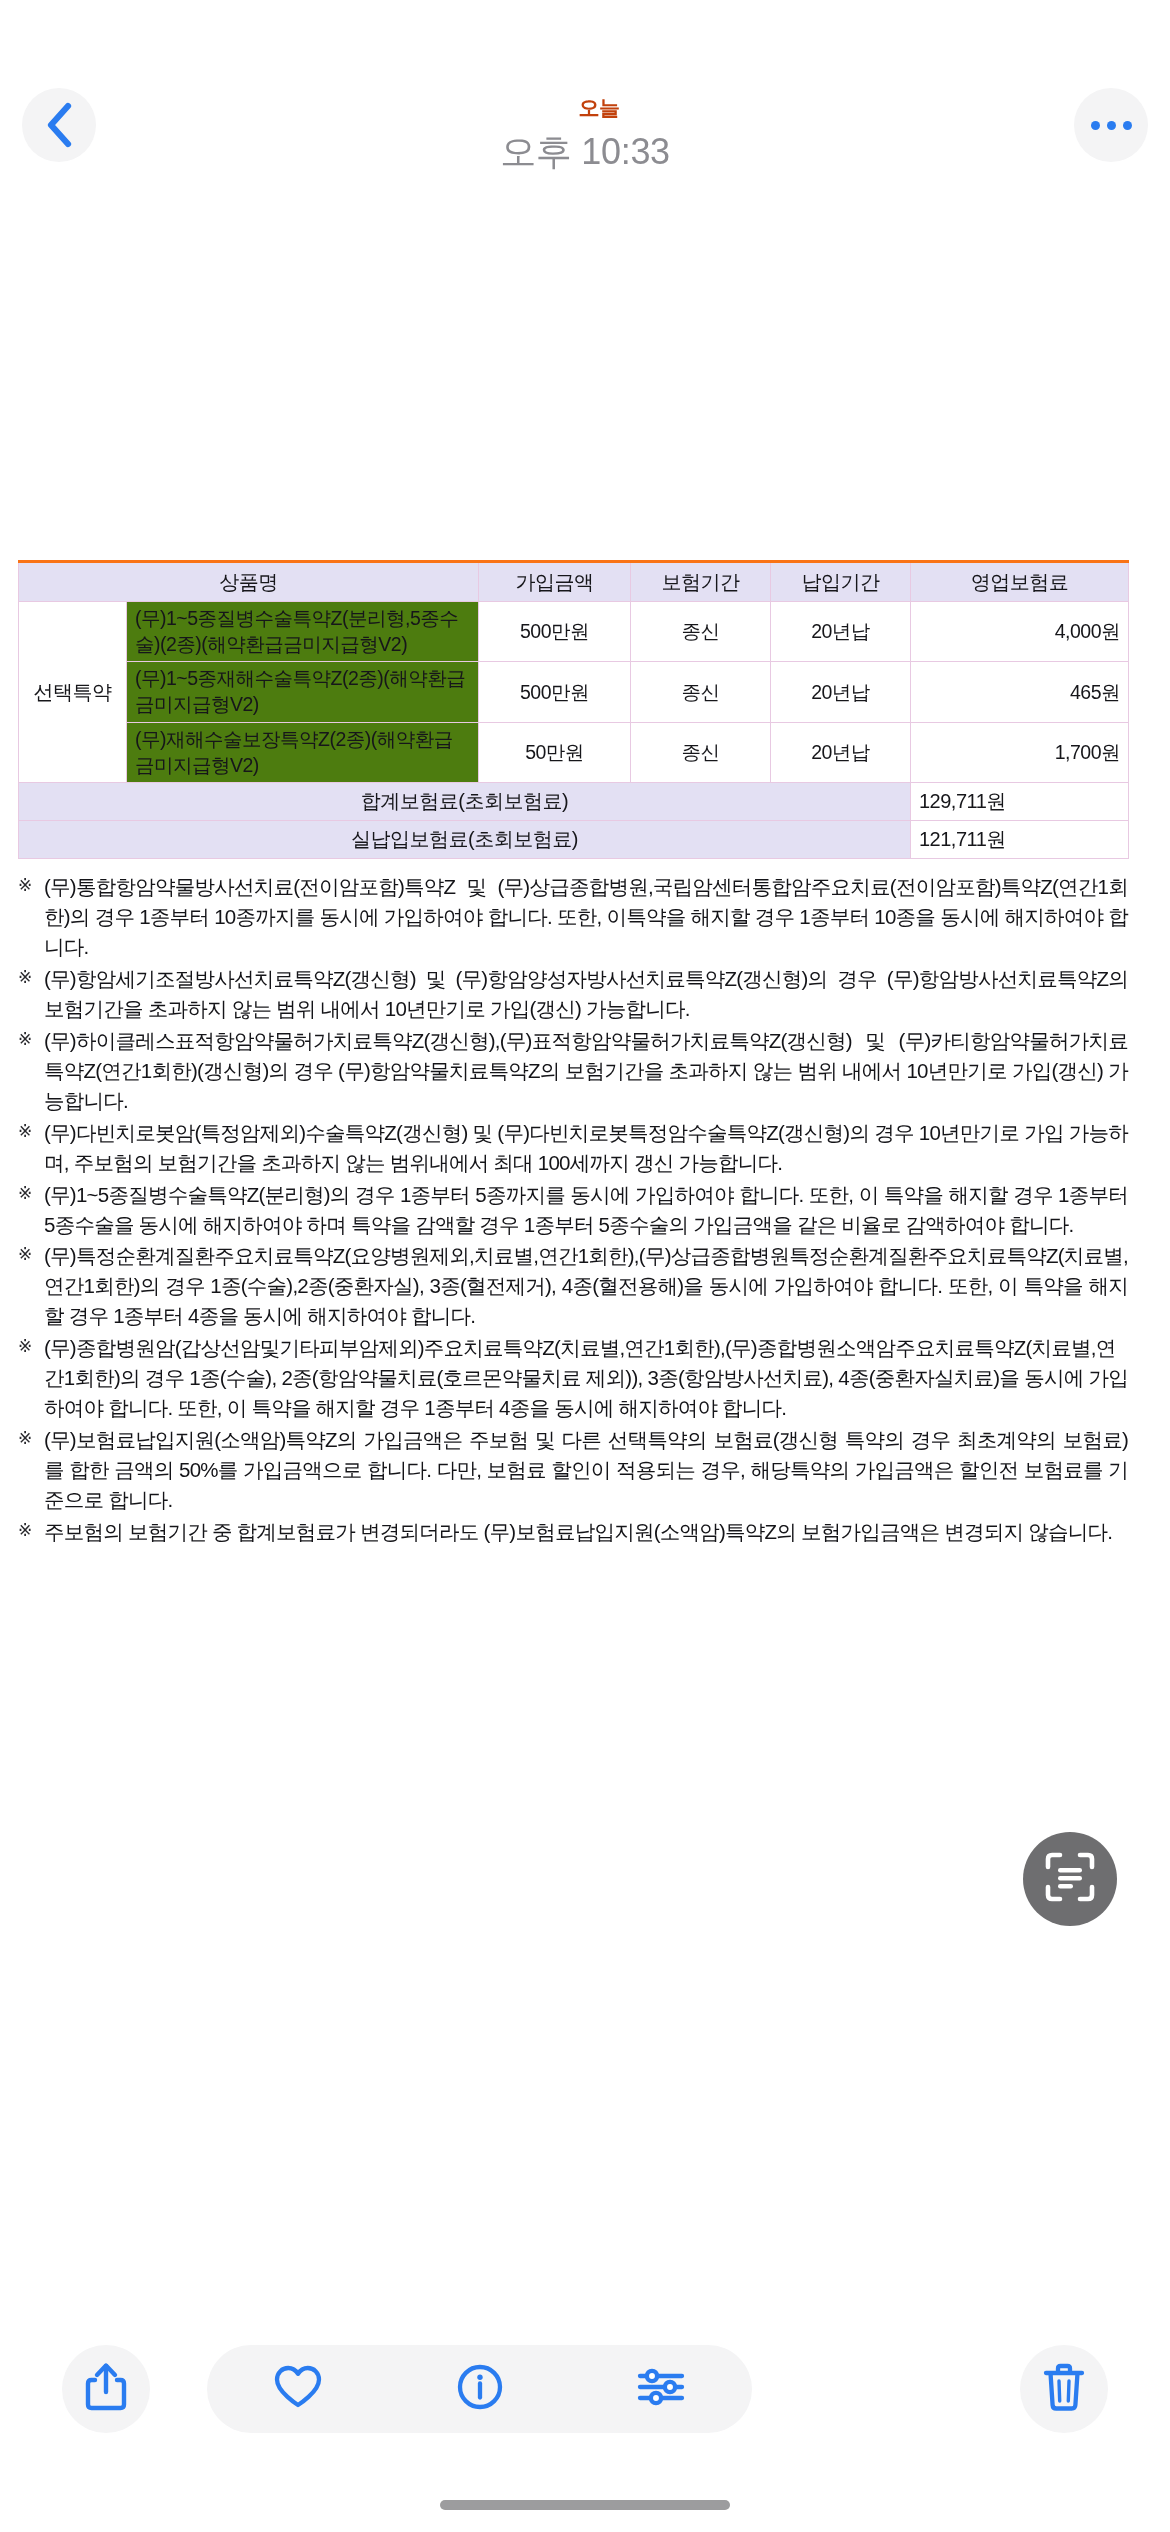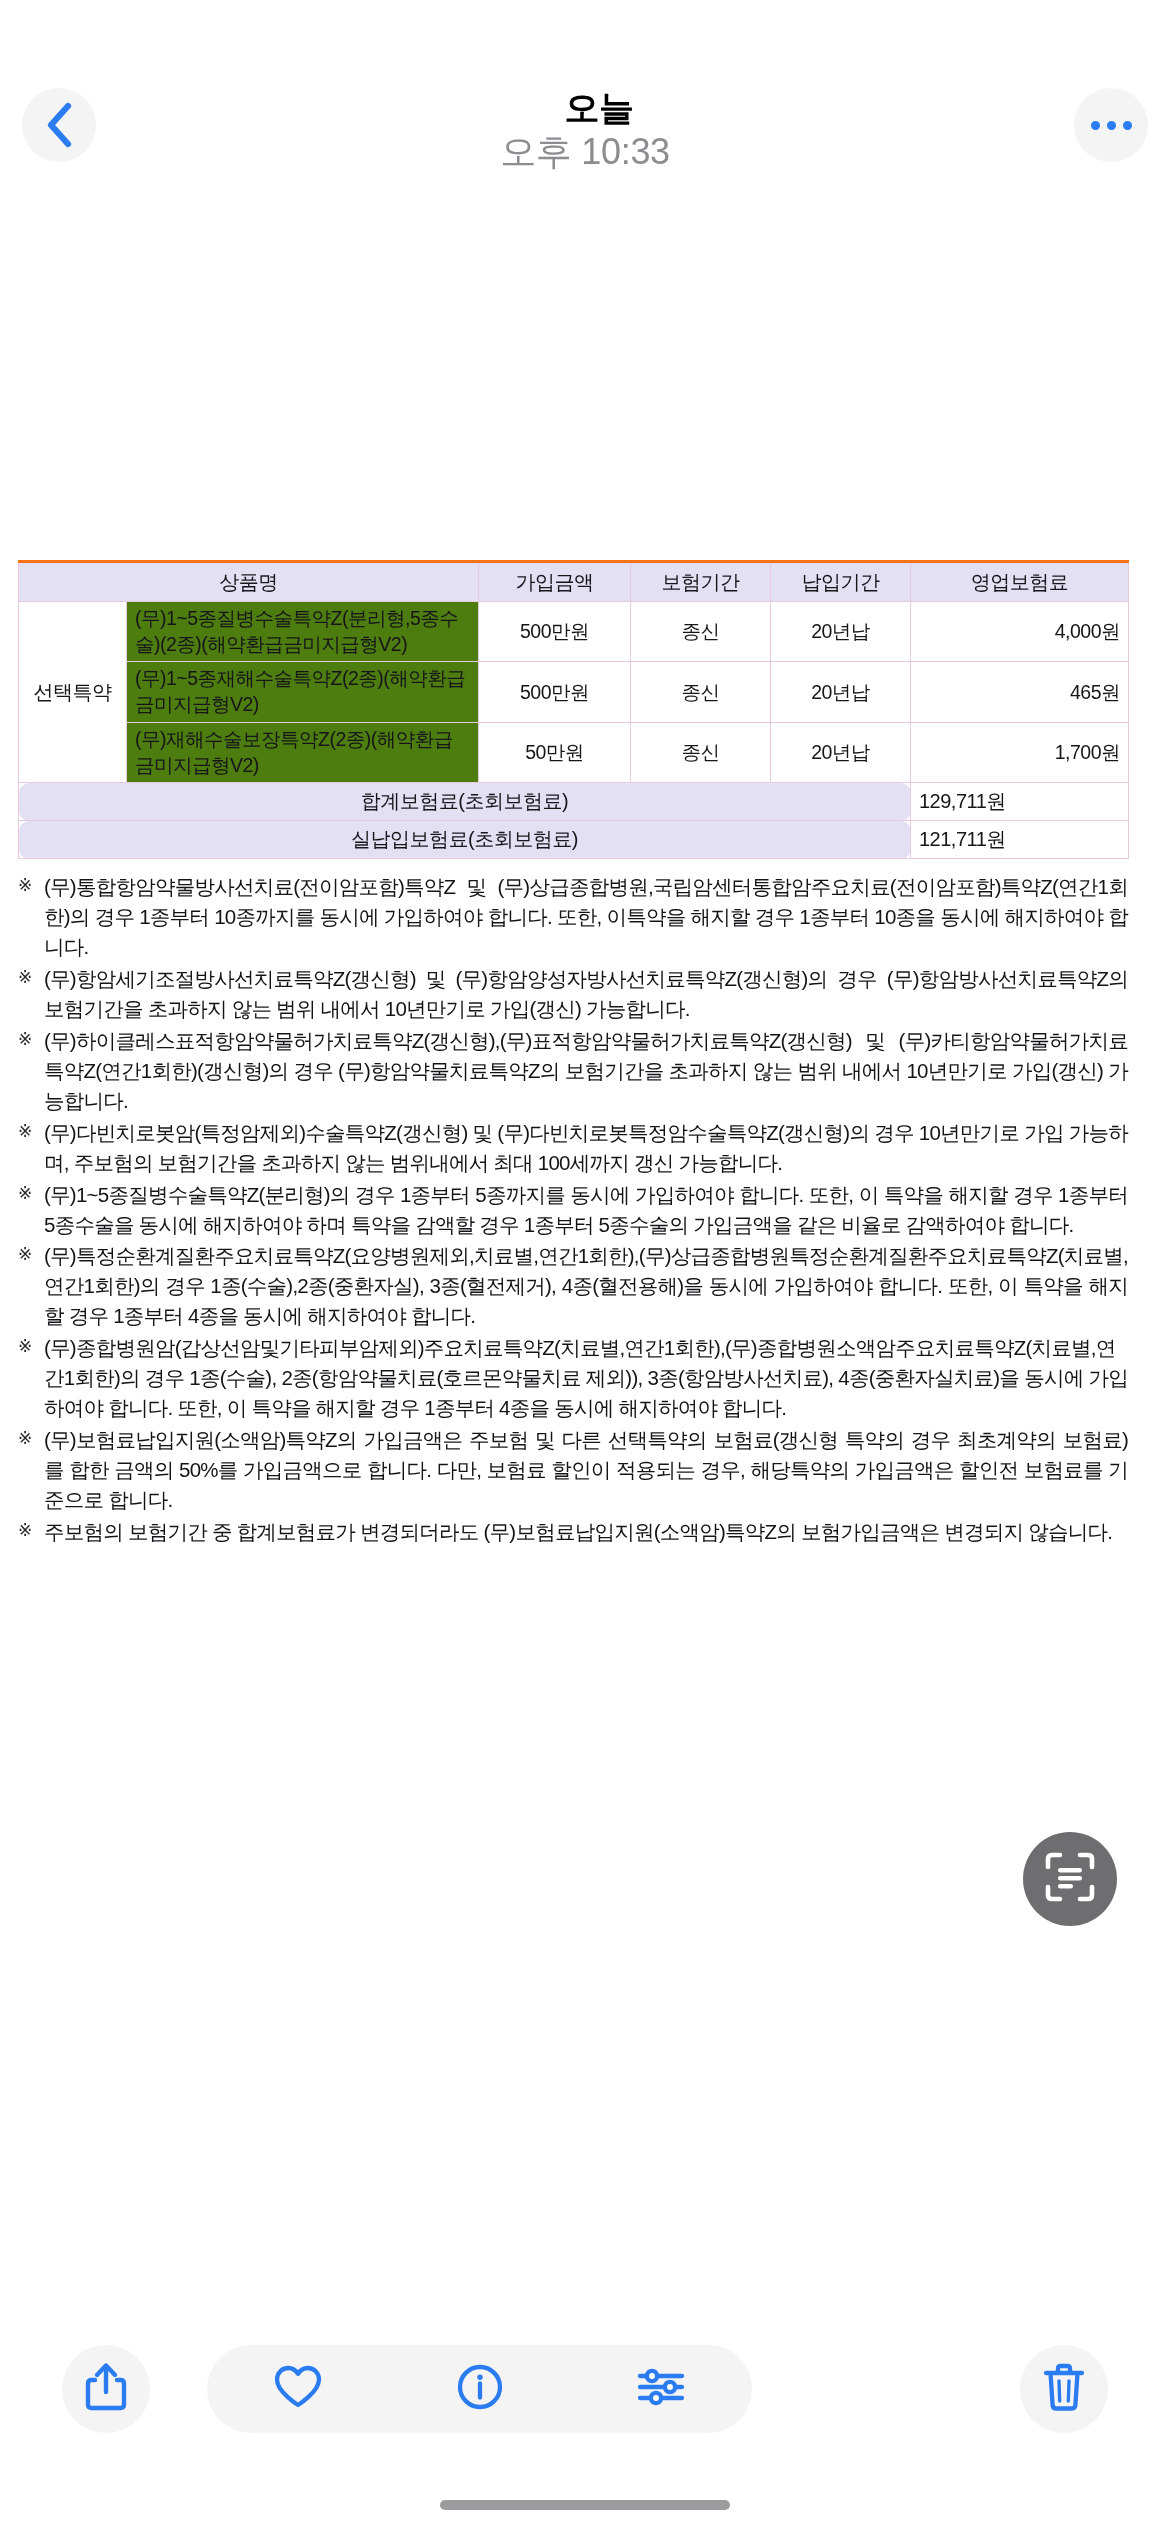--- a/index.html
+++ b/index.html
@@ -42,21 +42,21 @@
   #more-btn .dot {
     width: 9px; height: 9px; border-radius: 50%;
     background: #2a7cf0;
   }
   #title-block {
     position: absolute; left: 0; top: 88px;
     width: 1170px;
     text-align: center;
   }
   #title-block .t-main {
-    font-size: 35px; font-weight: bold; color: #000000;
+    font-size: 21px; font-weight: bold; color: #c2410c;
     letter-spacing: -0.4px;
     line-height: 40px;
     margin-left: 28px;
   }
   #title-block .t-sub {
     font-size: 36px; color: #8c8c91;
     letter-spacing: -0.3px;
     margin-top: 7px;
     line-height: 34px;
   }
@@ -109,21 +109,21 @@
     background: #ffffff;
     font-size: 20px;
   }
   td.c-center { text-align: center; vertical-align: middle; background:#ffffff; }
   td.c-right  { text-align: right;  vertical-align: middle; background:#ffffff; padding-right: 12px;}
   tr.sum td {
     background: #e3e0f3;
     height: 38px;
     font-size: 20px;
   }
-  tr.sum td.sum-label { text-align: center; border-radius: 10px; }
+  tr.sum td.sum-label { text-align: center; }
   tr.sum td.sum-val {
     text-align: left;
     background: #ffffff;
     padding-right: 12px;
   }
 
   
   #notes {
     margin-top: 13px;
     width: 1110px;

